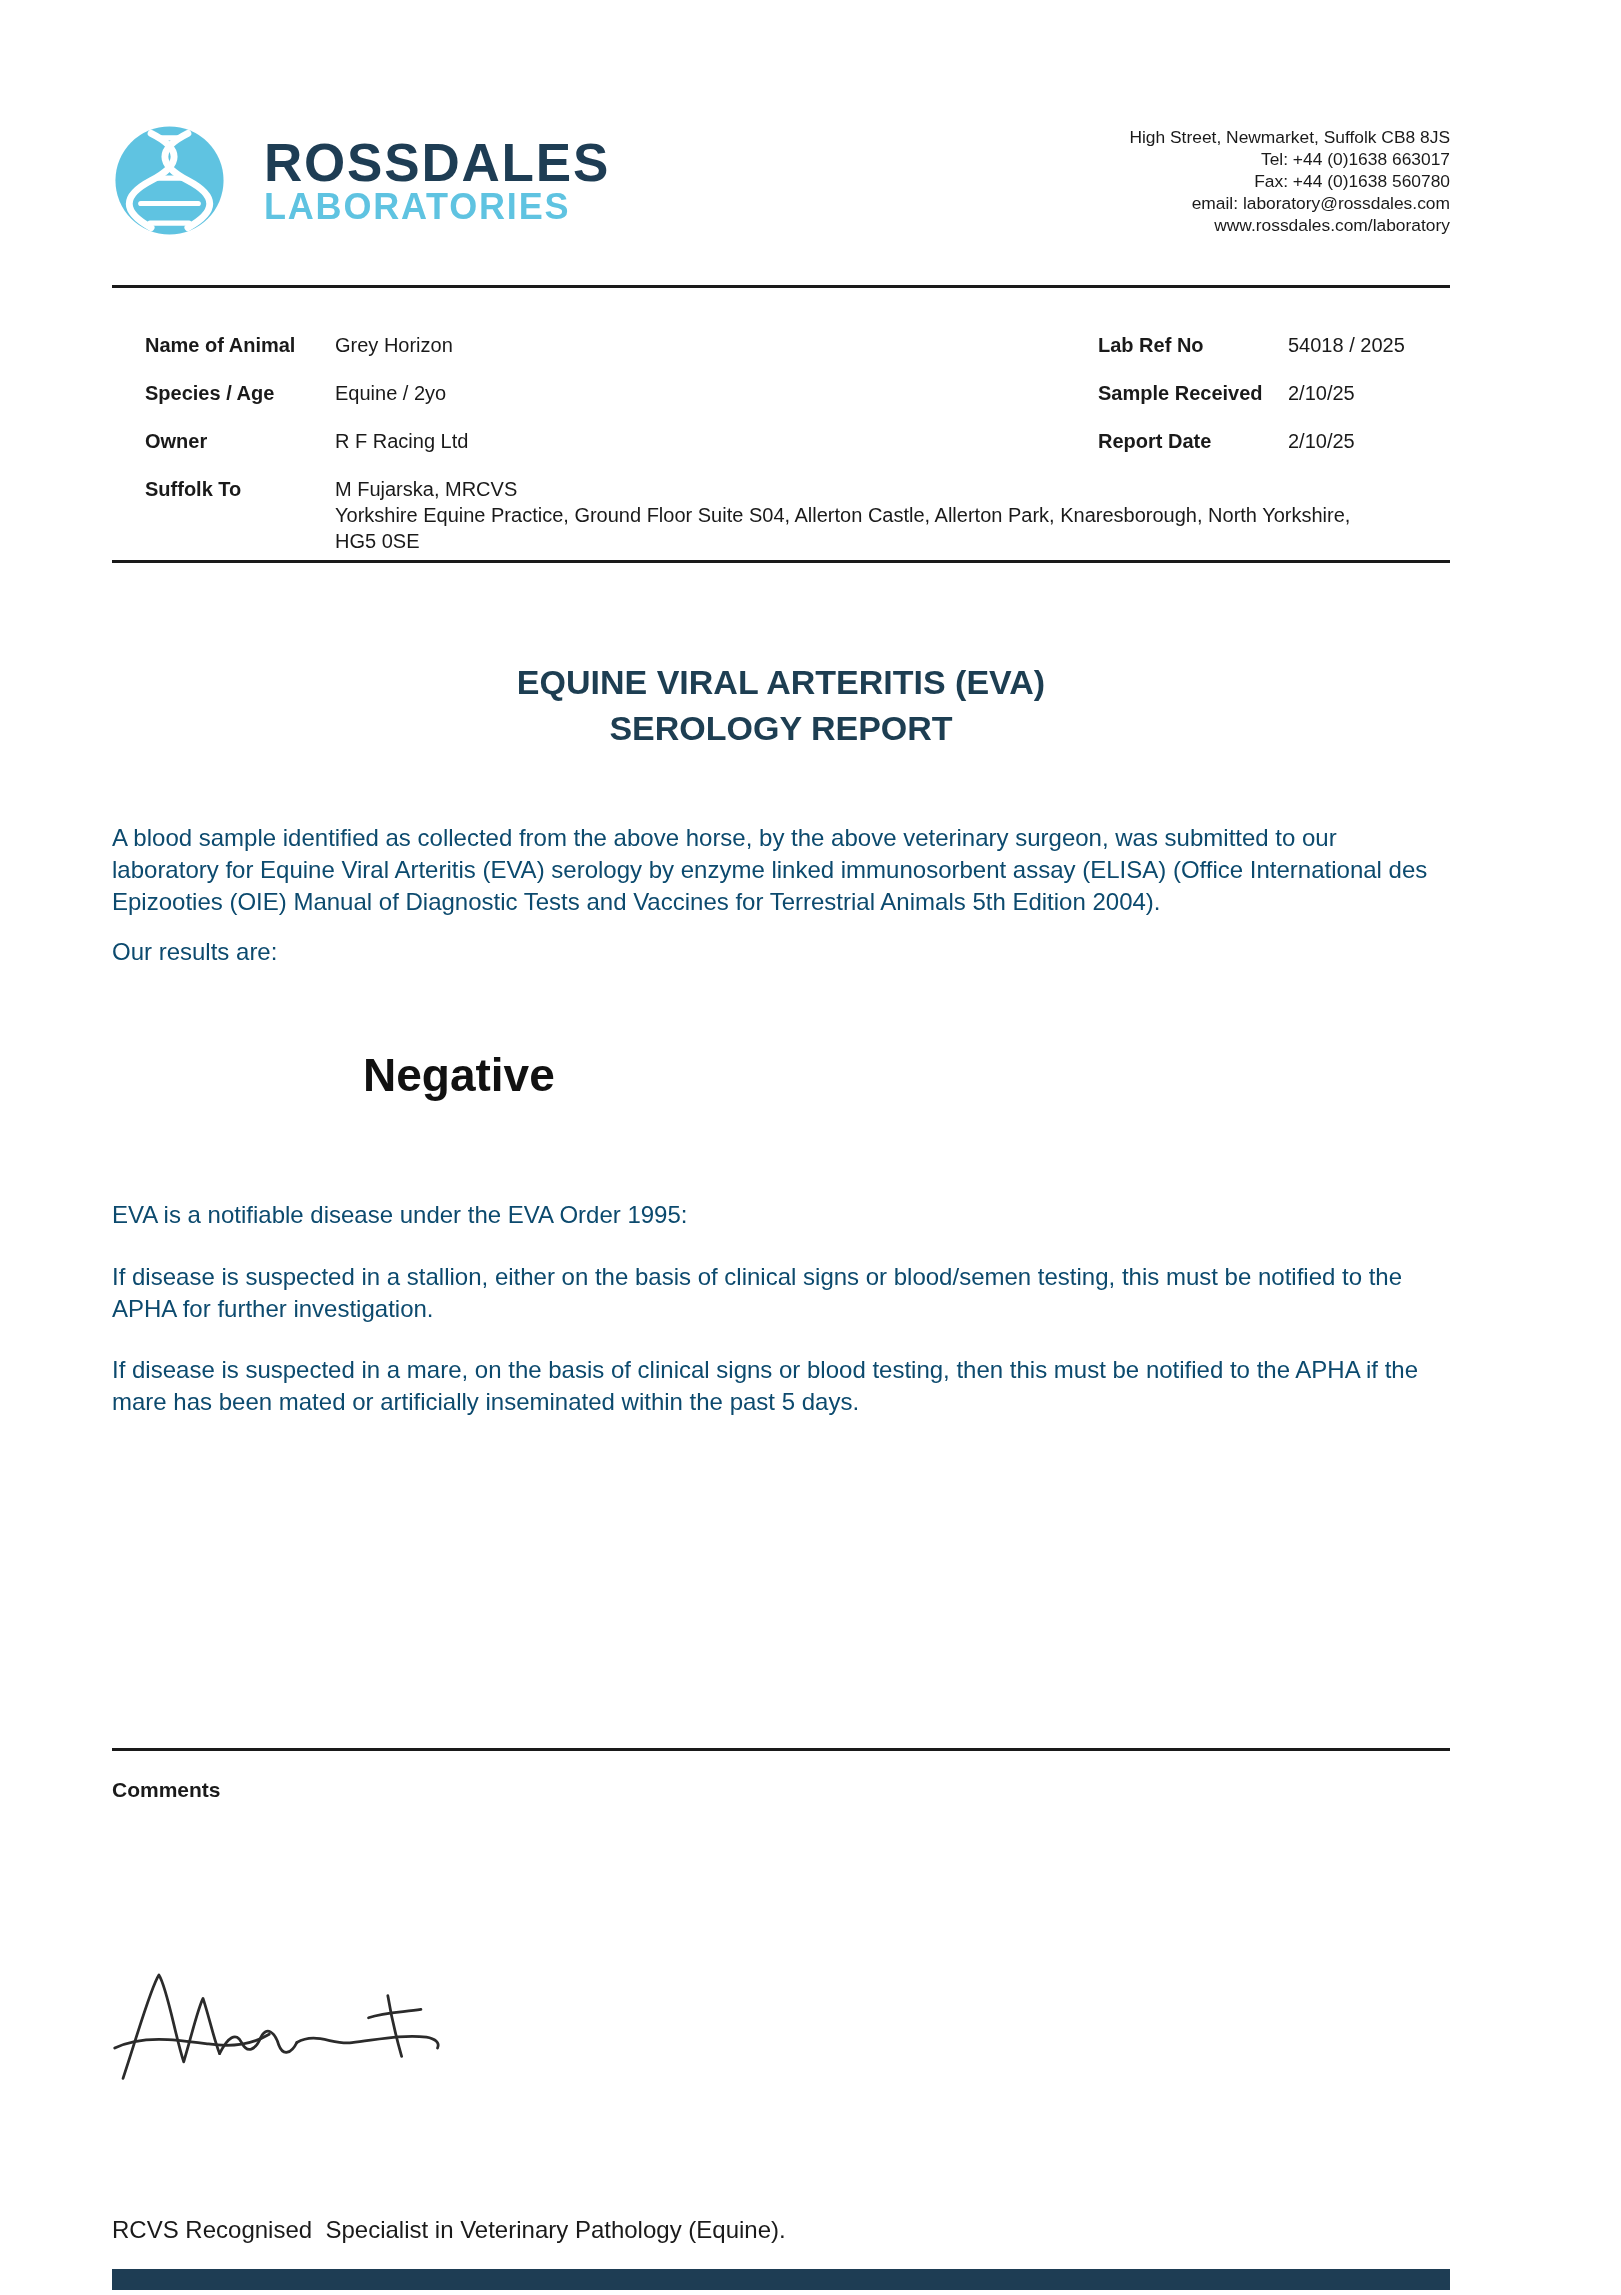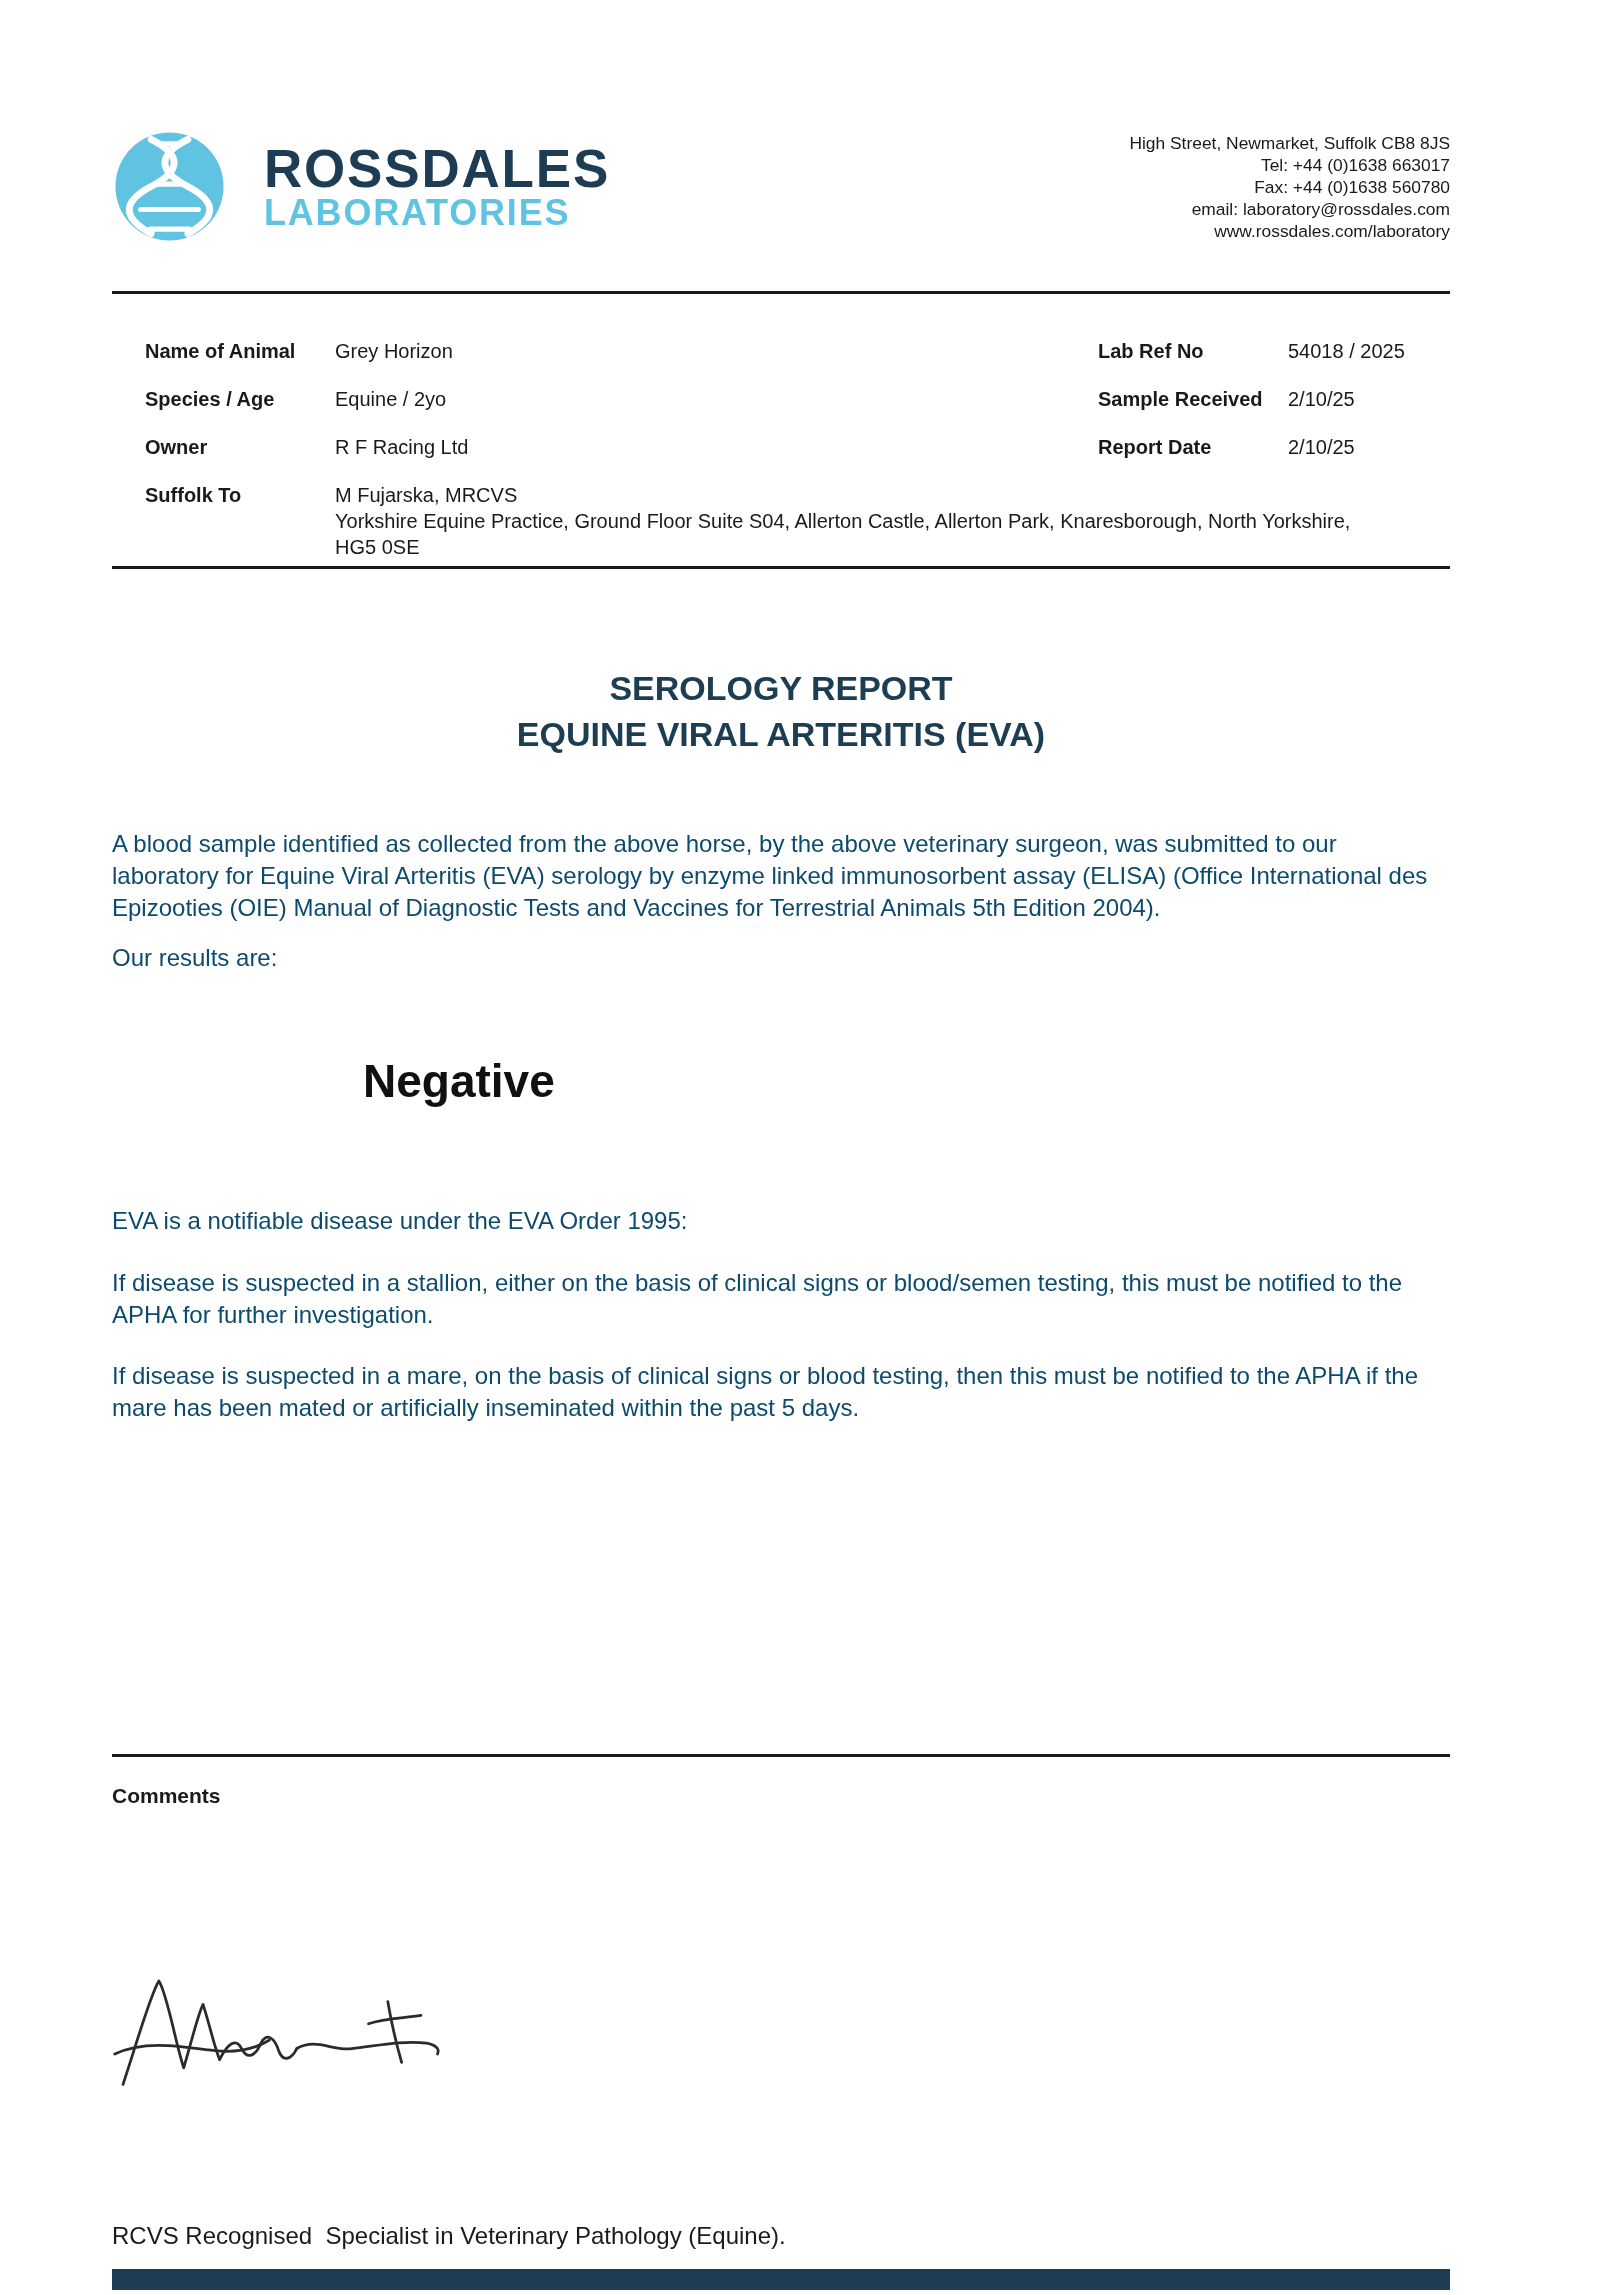--- a/index.html
+++ b/index.html
@@ -6,21 +6,21 @@
   html,body { width:1622px; height:2295px; }
   body {
     background:#ffffff;
     font-family:"Liberation Sans", sans-serif;
     color:#1a1a1a;
     position:relative;
   }
   .page {
     position:relative;
     width:1622px; height:2295px;
-    padding:16px 172px 0 112px;
+    padding:10px 172px 0 112px;
     overflow:hidden;
     background:#fff;
   }
   
   .header {
     margin-top:113px;
     display:flex;
     justify-content:space-between;
     align-items:center;
   }
@@ -164,22 +164,22 @@
         <div>Yorkshire Equine Practice, Ground Floor Suite S04, Allerton Castle, Allerton Park, Knaresborough, North Yorkshire,</div>
         <div>HG5 0SE</div>
       </div>
 
     </div>
   </section>
 
   <hr class="rule rule-2">
 
   <h1 class="title">
+    <div>EQUINE VIRAL ARTERITIS (EVA)</div>
     <div>SEROLOGY REPORT</div>
-    <div>EQUINE VIRAL ARTERITIS (EVA)</div>
   </h1>
 
   <p class="body-text para-intro">A blood sample identified as collected from the above horse, by the above veterinary surgeon, was submitted to our laboratory for Equine Viral Arteritis (EVA) serology by enzyme linked immunosorbent assay (ELISA) (Office International des Epizooties (OIE) Manual of Diagnostic Tests and Vaccines for Terrestrial Animals 5th Edition 2004).</p>
 
   <p class="body-text results-lead">Our results are:</p>
 
   <div class="result">Negative</div>
 
   <p class="body-text para-notifiable">EVA is a notifiable disease under the EVA Order 1995:</p>
 

